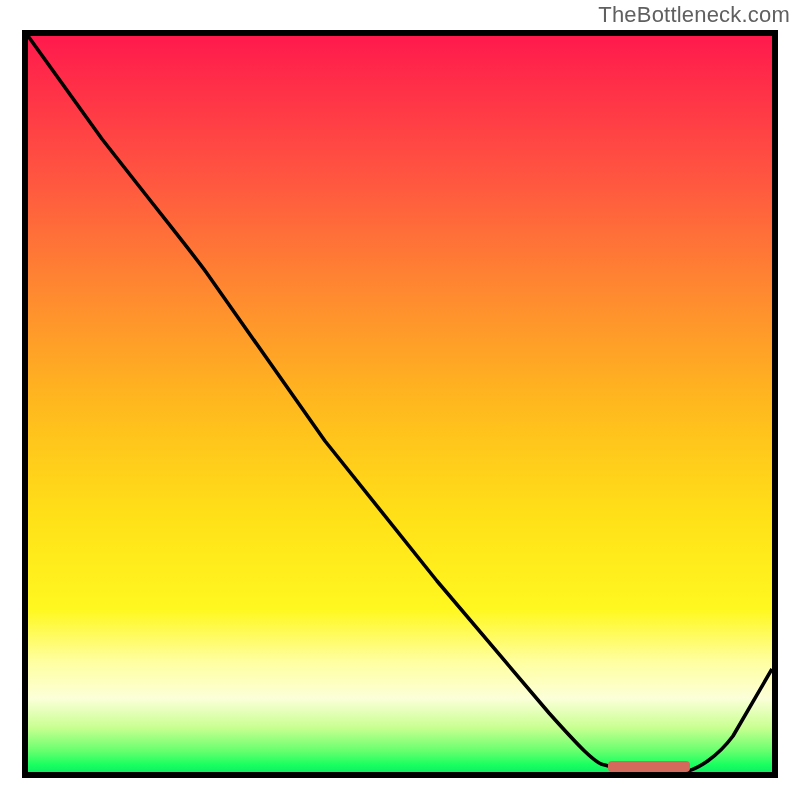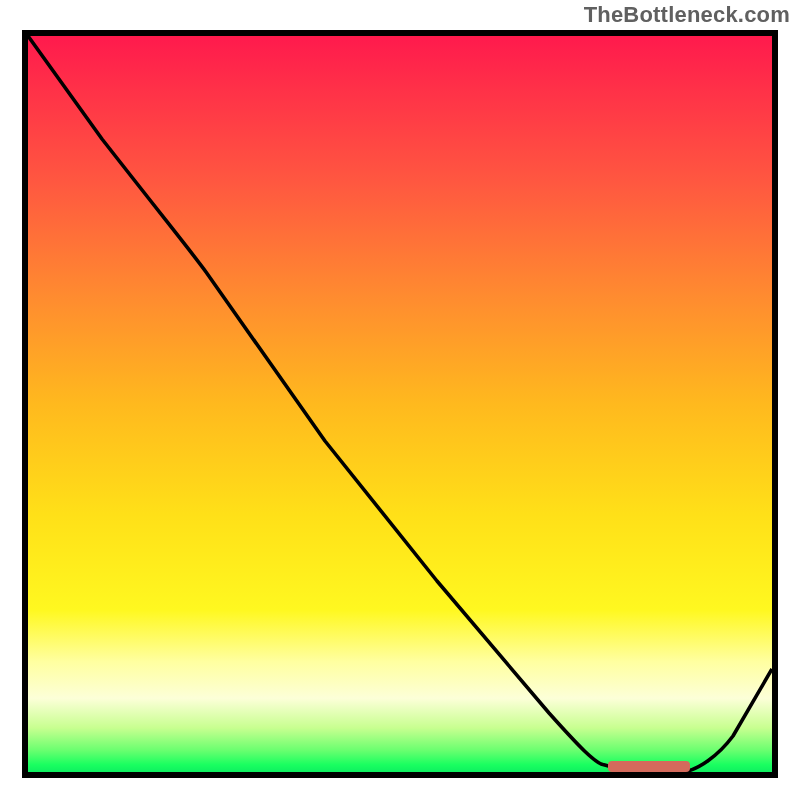--- a/index.html
+++ b/index.html
@@ -15,21 +15,21 @@
     position: relative;
     width: 800px;
     height: 800px;
   }
   .attribution {
     position: absolute;
     top: 2px;
     right: 10px;
     color: #606060;
     font-size: 22px;
-    font-weight: 700;
+    font-weight: 400;
     letter-spacing: 0.2px;
     text-align: center;
   }
   .frame {
     position: absolute;
     left: 22px;
     top: 30px;
     width: 756px;   
     height: 748px;  
     border: 6px solid #000000;

